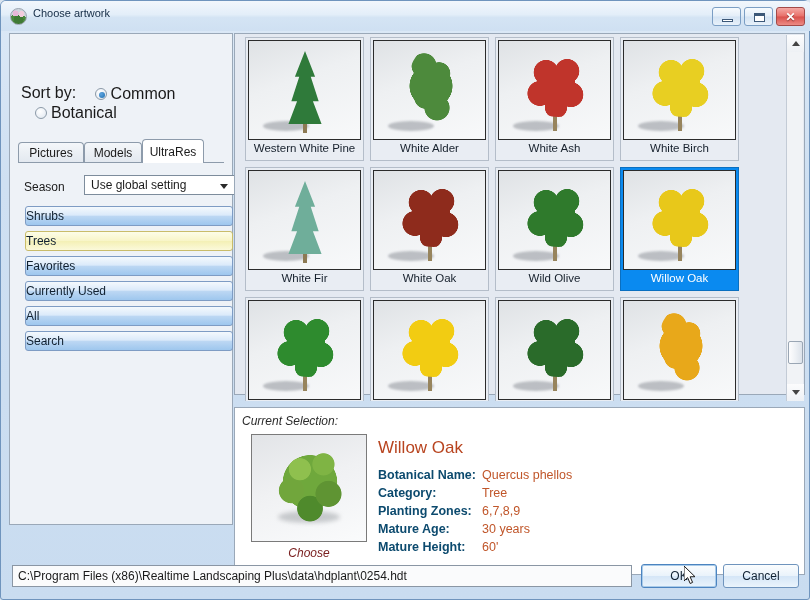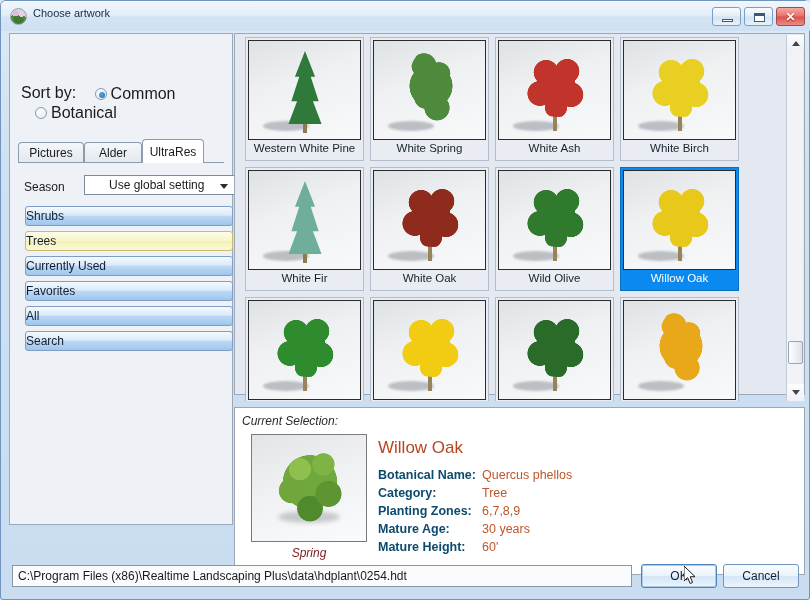--- a/index.html
+++ b/index.html
@@ -124,21 +124,21 @@
   .tabs-underline {
     position:absolute; left:8px; top:128px; width:206px; height:1px; background:#8d9bab;
   }
 
   
   .season-label { position:absolute; left:14px; top:146px; font-size:12px; color:#1a1a1a; }
   .season-select {
     position:absolute; left:74px; top:141px; width:152px; height:20px;
     background:#fff; border:1px solid #7d8c9c;
     font-size:12px; color:#1a1a1a;
-    display:flex; align-items:center; padding-left:24px;
+    display:flex; align-items:center; padding-left:6px;
   }
   .season-select .arrow {
     position:absolute; right:7px; top:8px;
     width:0;height:0;border-left:4px solid transparent;border-right:4px solid transparent;
     border-top:5px solid #2a2a2a;
   }
 
   
   .catbtns { position: absolute; left: 15px; top: 172px; width: 208px; }
   .catbtn {
@@ -293,21 +293,21 @@
           <span class="dot"></span>
           <span>Botanical</span>
         </span>
       </div>
 
       <div class="tabs">
         <div class="tab" style="left:0; width:66px;">
           <span>Pictures</span>
         </div>
         <div class="tab" style="left:66px; width:58px;">
-          <span>Alder</span>
+          <span>Models</span>
         </div>
         <div class="tab active" style="left:124px; width:62px;">
           <span>UltraRes</span>
         </div>
       </div>
       <div class="tabs-underline"></div>
 
       <div class="season-label">Season</div>
       <div class="season-select">
         <span>Use global setting</span>
@@ -315,24 +315,24 @@
       </div>
 
       <div class="catbtns">
         <div class="catbtn">
             <span>Shrubs</span>
           </div>
         <div class="catbtn selected">
             <span>Trees</span>
           </div>
         <div class="catbtn">
+            <span>Favorites</span>
+          </div>
+        <div class="catbtn">
             <span>Currently Used</span>
-          </div>
-        <div class="catbtn">
-            <span>Favorites</span>
           </div>
         <div class="catbtn">
             <span>All</span>
           </div>
         <div class="catbtn">
             <span>Search</span>
           </div>
       </div>
     </div>
 
@@ -344,21 +344,21 @@
               <div style="position: absolute; left: 54px; top: 80px; width: 4px; height: 12px; background: rgb(141, 122, 83);"></div>
               <div style="position: absolute; left: 38px; top: 10px; width: 36px; height: 76px; background: linear-gradient(rgb(47, 122, 58) 0%, rgb(47, 122, 58) 100%); clip-path: polygon(50% 0%, 78% 34%, 66% 34%, 88% 66%, 72% 66%, 96% 96%, 4% 96%, 28% 66%, 12% 66%, 34% 34%, 22% 34%);"></div>
             </div>
             <div class="cell-label">Western White Pine</div>
           </div>
           <div class="cell" style="left: 134px; top: 2px;">
             <div class="thumb">
               <div class="shadow" style="left: 14px; top: 80px;"></div>
               <div style="position: absolute; left: 32px; top: 6px; width: 50px; height: 78px; border-radius: 50% 50% 44% 44% / 60% 60% 40% 40%; background: radial-gradient(circle at 36% 24%, rgb(77, 138, 60) 0px, rgb(77, 138, 60) 18%, transparent 19%), radial-gradient(circle at 66% 34%, rgb(77, 138, 60) 0px, rgb(77, 138, 60) 18%, transparent 19%), radial-gradient(circle at 40% 64%, rgb(77, 138, 60) 0px, rgb(77, 138, 60) 20%, transparent 21%), radial-gradient(circle at 62% 78%, rgb(77, 138, 60) 0px, rgb(77, 138, 60) 18%, transparent 19%), radial-gradient(circle, rgb(77, 138, 60) 0px, rgb(77, 138, 60) 46%, transparent 47%);"></div>
             </div>
-            <div class="cell-label">White Spring</div>
+            <div class="cell-label">White Alder</div>
           </div>
           <div class="cell" style="left: 259px; top: 2px;">
             <div class="thumb">
               <div class="shadow" style="left: 14px; top: 80px;"></div>
               <div style="position: absolute; left: 54px; top: 70px; width: 4px; height: 20px; background: rgb(151, 132, 93);"></div>
               <div style="position: absolute; left: 26px; top: 14px; width: 62px; height: 62px; border-radius: 48% 52% 46% 54% / 50% 46% 54% 50%; background: radial-gradient(circle at 34% 28%, rgb(192, 52, 43) 0px, rgb(192, 52, 43) 20%, transparent 21%), radial-gradient(circle at 68% 26%, rgb(192, 52, 43) 0px, rgb(192, 52, 43) 19%, transparent 20%), radial-gradient(circle at 24% 62%, rgb(192, 52, 43) 0px, rgb(192, 52, 43) 20%, transparent 21%), radial-gradient(circle at 74% 64%, rgb(192, 52, 43) 0px, rgb(192, 52, 43) 20%, transparent 21%), radial-gradient(circle at 50% 84%, rgb(192, 52, 43) 0px, rgb(192, 52, 43) 18%, transparent 19%), radial-gradient(circle, rgb(192, 52, 43) 0px, rgb(192, 52, 43) 44%, transparent 45%);"></div>
             </div>
             <div class="cell-label">White Ash</div>
           </div>
           <div class="cell" style="left: 384px; top: 2px;">
@@ -451,21 +451,21 @@
       <div class="preview-box">
         <div style="position:absolute;left:26px;top:76px;width:62px;height:12px;border-radius:50%;background:rgba(130,135,140,.4);filter:blur(2px);"></div>
         <div style="position:absolute;left:16px;top:8px;width:84px;height:82px;border-radius:48% 52% 46% 54%/50% 46% 54% 50%;
              background:radial-gradient(circle at 38% 32%, #8fc04e 0 14%, transparent 15%),
                         radial-gradient(circle at 66% 26%, #7fb444 0 13%, transparent 14%),
                         radial-gradient(circle at 28% 58%, #71a63c 0 16%, transparent 17%),
                         radial-gradient(circle at 72% 62%, #5f9433 0 16%, transparent 17%),
                         radial-gradient(circle at 50% 80%, #4f8a2c 0 16%, transparent 17%),
                         radial-gradient(circle at 50% 48%, #6fa83c 0 45%, transparent 46%);"></div>
       </div>
-      <div class="preview-caption">Spring</div>
+      <div class="preview-caption">Choose</div>
 
       <div class="det-title">Willow Oak</div>
 
       <div class="det-table">
         <div class="det-row">
           <div class="det-key">Botanical Name:</div>
           <div class="det-val">Quercus phellos</div>
         </div>
         <div class="det-row">
           <div class="det-key">Category:</div>

